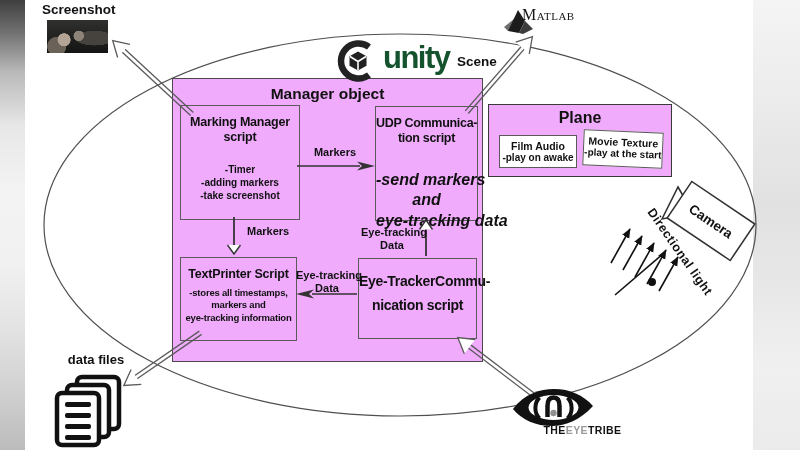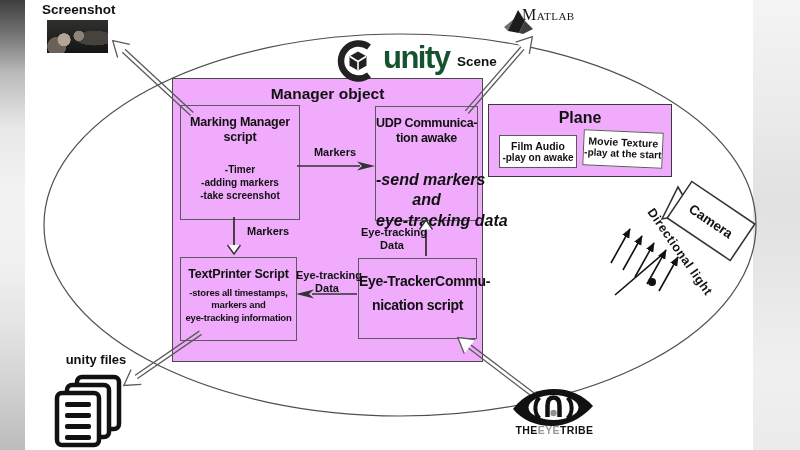--- a/index.html
+++ b/index.html
@@ -58,21 +58,21 @@
       radial-gradient(circle at 28% 60%, #b3a495 0 13%, rgba(0,0,0,0) 14%),
       radial-gradient(circle at 16% 80%, #6a6258 0 16%, rgba(0,0,0,0) 17%),
       radial-gradient(circle at 52% 48%, #8d8377 0 14%, rgba(0,0,0,0) 15%),
       radial-gradient(ellipse at 78% 55%, #46423d 0 28%, rgba(0,0,0,0) 29%),
       linear-gradient(180deg,#30302e,#141414); }
   #unity-brand { left:383px; top:40px; font-size:31px; font-weight:bold; letter-spacing:-1.5px; color:#14532d; }
   #unity-scene { left:457px; top:54px; font-size:13.5px; font-weight:bold; }
   #matlab-label { left:522px; top:6px; font-family:"Liberation Serif","DejaVu Serif",serif;
     font-variant:small-caps; font-size:16px; letter-spacing:0.5px; color:#161616; }
   #textfiles-label { left:56px; top:352px; width:80px; text-align:center; font-size:13px; font-weight:bold; }
-  #eyetribe-label { left:508px; top:424px; width:93px; text-align:center; font-size:10.5px;
+  #eyetribe-label { left:536px; top:424px; width:93px; text-align:center; font-size:10.5px;
     font-weight:bold; letter-spacing:0.4px; color:#111; }
   #eyetribe-label .grey { color:#9a9a9a; }
 
   .dl  { stroke:#5a5a5a; stroke-width:1.3; fill:none; }
   .dlh { stroke:#5a5a5a; stroke-width:1.3; fill:#fff; }
   .il  { stroke:#333; fill:none; }
   .ih  { fill:#333; stroke:none; }
   .iho { stroke:#333; stroke-width:1.4; fill:#fff; }
 </style>
 </head>
@@ -93,21 +93,21 @@
     <div class="box" id="marking-box">
       <div class="title">Marking Manager
 script</div>
       <div class="items">-Timer
 -adding markers
 -take screenshot</div>
     </div>
 
     <div class="box" id="udp-box">
       <div class="title">UDP Communica-
-tion awake</div>
+tion script</div>
       <div class="items">-send markers
 and
 eye-tracking data</div>
     </div>
 
     <div class="box" id="textprinter-box">
       <div class="title">TextPrinter Script</div>
       <div class="items">-stores all timestamps,
 markers and
 eye-tracking information</div>
@@ -226,21 +226,21 @@
       <line x1="615" y1="295" x2="664" y2="253"></line>
       <circle cx="652" cy="282" r="4" fill="#111" stroke="none"></circle>
     </g>
     <text transform="translate(647,212) rotate(55)" font-size="12.5" font-weight="bold" fill="#111" letter-spacing="0.5">Directional light</text>
   </svg>
 
   <div class="abs lbl" id="screenshot-label">Screenshot</div>
   <div class="abs lbl" id="unity-brand">unity</div>
   <div class="abs lbl" id="unity-scene">Scene</div>
   <div class="abs lbl" id="matlab-label">Matlab</div>
-  <div class="abs lbl" id="textfiles-label">unity files</div>
+  <div class="abs lbl" id="textfiles-label">data files</div>
   <div class="abs lbl" id="eyetribe-label"><span>THE</span><span class="grey">EYE</span><span>TRIBE</span></div>
 
   <div class="arrow-label lbl" id="lbl-markers-h">Markers</div>
   <div class="arrow-label lbl" id="lbl-markers-v">Markers</div>
   <div class="arrow-label lbl" id="lbl-et-up">Eye-tracking
 Data</div>
   <div class="arrow-label lbl" id="lbl-et-left">Eye-tracking
 Data</div>
 
 </div>

